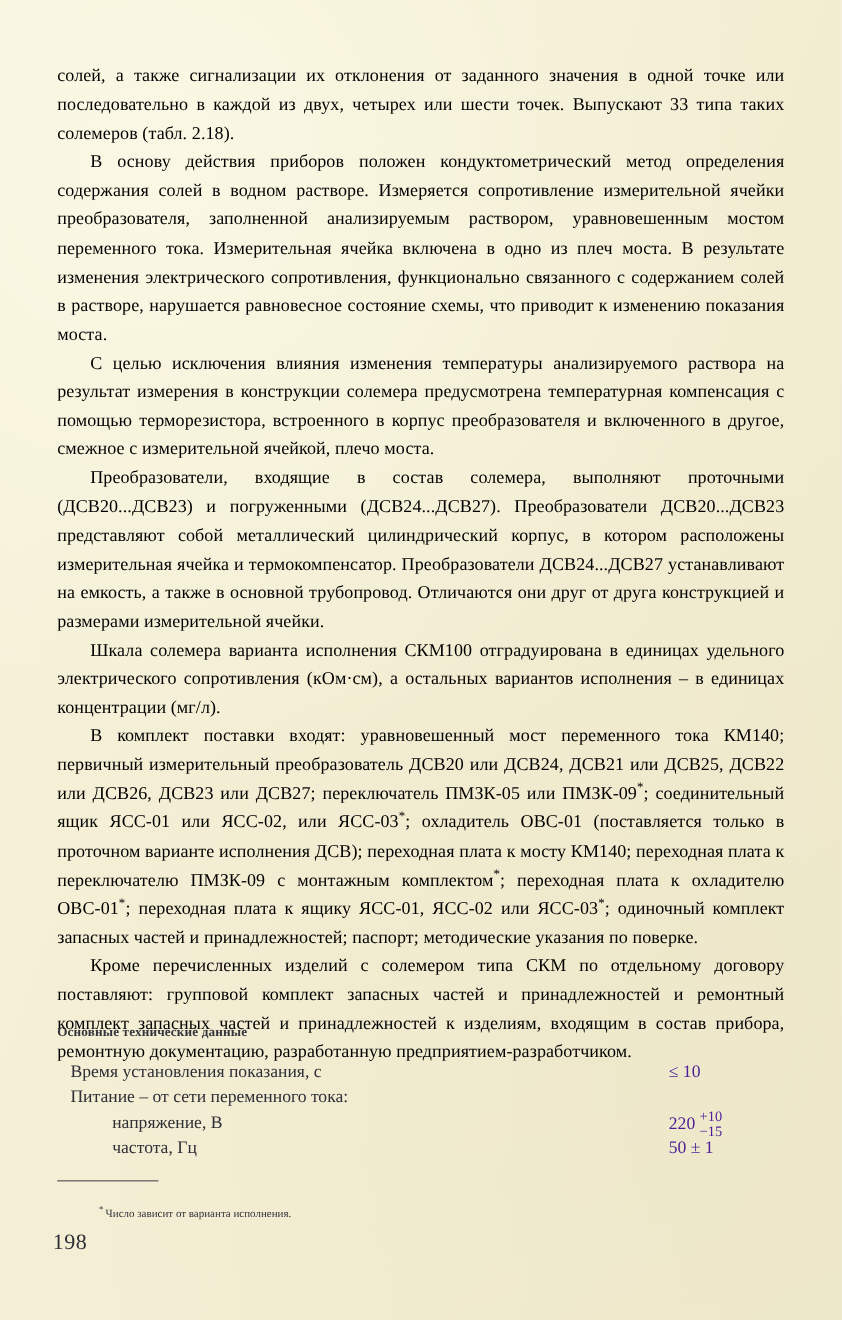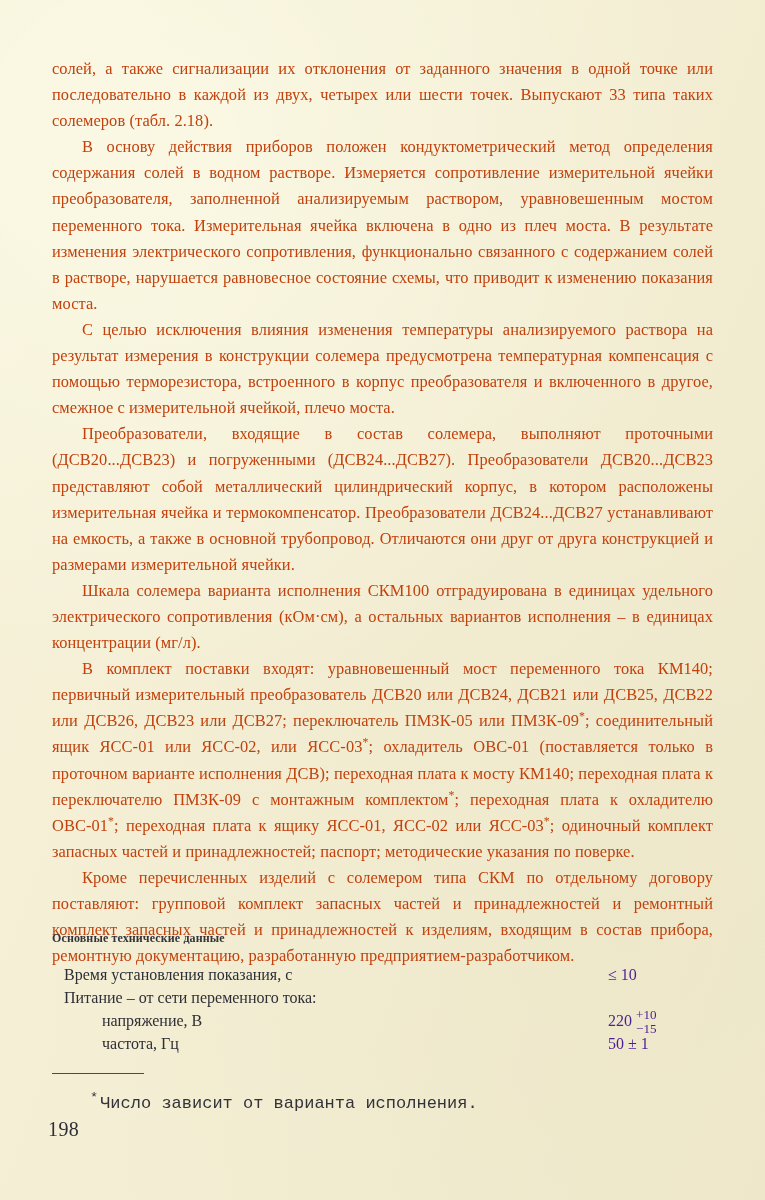--- a/index.html
+++ b/index.html
@@ -43,21 +43,21 @@
   }
   p.para {
     margin: 0 0 0 0;
     text-align: justify;
     text-justify: inter-word;
     font-size: 16.4px;
     line-height: 26.1px;
     letter-spacing: 0.005em;
     text-indent: 30px;
     hyphens: manual;
-    color: #c2410c;
+    color: #000000;
   }
   p.para.no-indent {
     text-indent: 0;
   }
   p.para:last-child {
     margin-bottom: 0;
   }
   sup.ast {
     font-size: 0.72em;
     vertical-align: super;
@@ -117,24 +117,23 @@
     top: 1073px;
     left: 0;
     width: 92px;
     height: 1px;
     background: #4a4a52;
   }
   .footnote {
     position: absolute;
     top: 1094px;
     left: 38px;
-    font-size: 17px;
+    font-size: 10px;
     line-height: 20px;
     color: #32323a;
-    font-family: Liberation Mono, monospace;
   }
   .footnote .ast-mark {
     font-size: 0.8em;
     vertical-align: super;
     line-height: 0;
     margin-right: 2px;
   }
   .page-number {
     position: absolute;
     top: 1118px;

